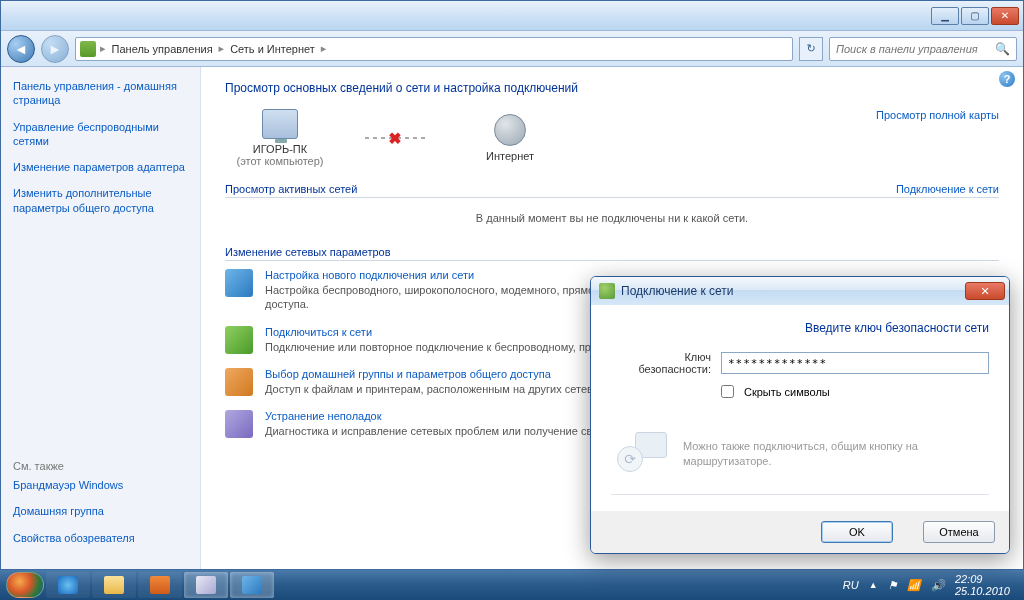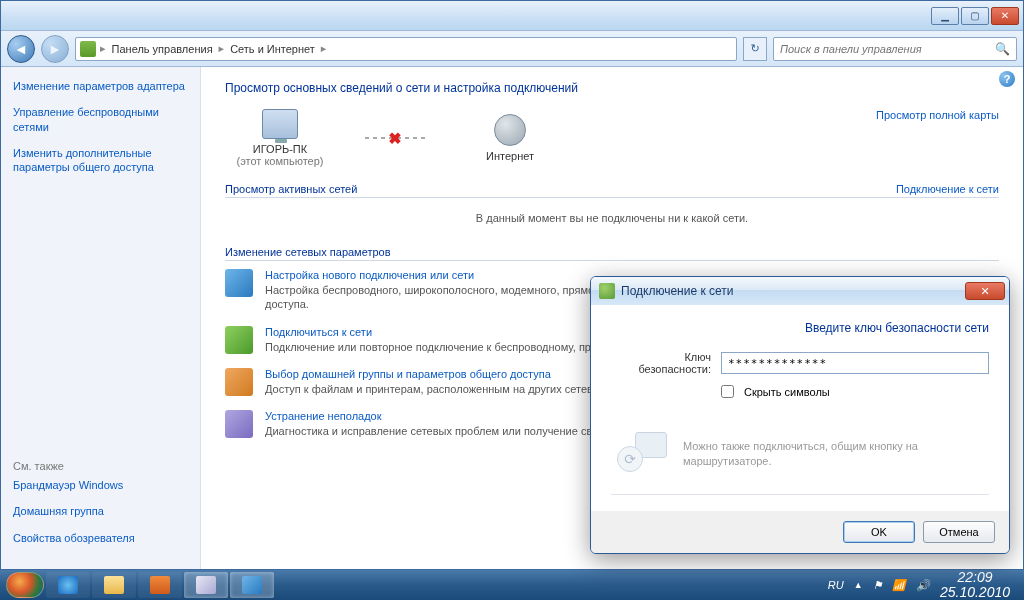--- a/index.html
+++ b/index.html
@@ -16,21 +16,21 @@
 
 
 .addr-row { height: 36px; background: linear-gradient(to bottom, #e8f1fb, #d4e6f7); border-bottom: 1px solid #a0b8d8; display: flex; align-items: center; padding: 4px 6px; gap: 6px; }
 .nav-circle { width: 28px; height: 28px; border-radius: 50%; background: radial-gradient(circle at 30% 30%, #a8cef2, #3d7ab5); border: 1px solid #2e5a8a; display: flex; align-items: center; justify-content: center; color: #fff; font-size: 14px; cursor: pointer; }
 .nav-circle.dim { opacity: 0.5; }
 .breadcrumb { flex: 1; height: 24px; background: #fff; border: 1px solid #8ba7c7; border-radius: 2px; display: flex; align-items: center; font-size: 11px; color: #333; padding: 0 4px; overflow: hidden; }
 .bc-icon { width: 16px; height: 16px; background: linear-gradient(to bottom, #7fb84a, #5a9a2a); border-radius: 2px; margin-right: 4px; flex-shrink: 0; }
 .bc-seg { padding: 0 6px; white-space: nowrap; }
 .bc-sep { color: #888; }
 .bc-refresh { width: 24px; height: 24px; border: 1px solid #8ba7c7; background: #e8f1fb; display: flex; align-items: center; justify-content: center; font-size: 11px; color: #2c5a8a; flex-shrink: 0; }
-.search-box { width: 244px; height: 24px; background: #fff; border: 1px solid #8ba7c7; border-radius: 2px; display: flex; align-items: center; padding: 0 6px; }
+.search-box { width: 188px; height: 24px; background: #fff; border: 1px solid #8ba7c7; border-radius: 2px; display: flex; align-items: center; padding: 0 6px; }
 .search-box input { border: none; outline: none; flex: 1; font-size: 11px; font-style: italic; color: #888; }
 .search-box .mag { font-size: 12px; color: #5a7fa8; }
 
 
 .body { flex: 1; display: flex; overflow: hidden; }
 .sidebar { width: 200px; background: #f0f4fa; border-right: 1px solid #d8e0ec; padding: 12px; font-size: 11px; display: flex; flex-direction: column; }
 .sidebar a { color: #0a5bc4; text-decoration: none; display: block; margin-bottom: 12px; cursor: pointer; line-height: 1.3; }
 .sidebar .spacer { flex: 1; }
 .sidebar .also { color: #777; margin-bottom: 6px; }
 
@@ -68,37 +68,37 @@
 .form-row { display: flex; align-items: center; gap: 10px; margin-bottom: 10px; }
 .form-row label { width: 100px; text-align: right; font-size: 11px; color: #333; }
 .form-row input[type="text"] { flex: 1; height: 22px; border: 1px solid #8ba7c7; padding: 0 6px; font-size: 11px; font-family: monospace; letter-spacing: 1px; }
 .check-row { margin-left: 110px; font-size: 11px; display: flex; align-items: center; gap: 10px; }
 .hint-box { margin-top: 24px; display: flex; align-items: center; gap: 16px; padding: 10px 0 18px 0; border-bottom: 1px solid #e0e4ea; }
 .hint-icon { width: 56px; height: 44px; position: relative; opacity: 0.55; }
 .hint-icon .router { position: absolute; right: 0; top: 0; width: 32px; height: 26px; background: #d6e4f0; border: 1px solid #a0b4c8; border-radius: 3px; }
 .hint-icon .arrow { position: absolute; left: 6px; bottom: 4px; width: 26px; height: 26px; border-radius: 50%; background: #e8eef4; border: 1px solid #a0b4c8; display: flex; align-items: center; justify-content: center; font-size: 14px; color: #6a8aaa; }
 .hint-text { flex: 1; font-size: 11px; color: #9a9a9a; line-height: 1.4; }
 .dlg-buttons { display: flex; justify-content: flex-end; gap: 8px; padding: 10px 14px; background: #f0f0f0; }
-.btn { min-width: 72px; height: 22px; border: 1px solid #8a9aaa; background: linear-gradient(to bottom, #fdfdfd, #e6e9ee); border-radius: 3px; font-size: 11px; cursor: pointer; }
+.btn { min-width: 72px; height: 22px; border: 1px solid #8a9aaa; background: linear-gradient(to bottom, #fdfdfd, #e6e9ee); border-radius: 3px; font-size: 11px; cursor: pointer; margin-left: 22px; }
 .btn.primary { border-color: #3d7ab5; box-shadow: 0 0 0 1px #a8cef2 inset; }
 
 
 .taskbar { position: absolute; bottom: 0; left: 0; right: 0; height: 30px; background: linear-gradient(to bottom, #4a7aaa 0%, #2a5a8a 50%, #1a4a7a 100%); display: flex; align-items: center; padding: 0 6px; gap: 2px; }
 .start-orb { width: 38px; height: 26px; border-radius: 13px; background: radial-gradient(circle at 35% 35%, #f7a94a, #d6572a 40%, #2a7a3a 70%, #1a5a9a); border: 1px solid rgba(255,255,255,0.3); cursor: pointer; flex-shrink: 0; }
 .tb-item { width: 44px; height: 26px; background: rgba(255,255,255,0.06); border-radius: 2px; display: flex; align-items: center; justify-content: center; cursor: pointer; flex-shrink: 0; }
 .tb-item.active { background: rgba(255,255,255,0.22); box-shadow: inset 0 0 4px rgba(255,255,255,0.4); }
 .tb-icon { width: 20px; height: 18px; border-radius: 2px; }
 .tb-icon.ie { background: radial-gradient(circle, #6ac0f0, #1a6ac0); }
 .tb-icon.folder { background: linear-gradient(to bottom, #fce29a, #e8b84a); }
 .tb-icon.media { background: linear-gradient(to bottom, #f08a3a, #d05a1a); }
 .tb-icon.paint { background: linear-gradient(135deg, #e8e8f4, #a8a8d4); }
 .tb-icon.cp { background: linear-gradient(135deg, #6fb5e8, #2a7ac0); }
 .tray { margin-left: auto; display: flex; align-items: center; gap: 10px; color: #fff; font-size: 11px; padding-right: 8px; font-style: italic; }
 .tray .lang { font-size: 11px; }
-.tray .clock { text-align: center; line-height: 1.1; font-size: 14px; }
+.tray .clock { text-align: left; line-height: 1.1; font-size: 11px; }
 </style>
 </head>
 <body>
 
 <div class="window">
 
   <div class="titlebar">
     <div class="win-btns">
       <div class="win-btn">
           <span>▁</span>
@@ -125,22 +125,23 @@
     </div>
     <div class="bc-refresh">↻</div>
     <div class="search-box">
       <input type="text" placeholder="Поиск в панели управления" style="">
       <span class="mag">🔍</span>
     </div>
   </div>
 
   <div class="body">
     <div class="sidebar">
+      <a>Панель управления - домашняя страница</a>
+      <a>Управление беспроводными сетями</a>
       <a>Изменение параметров адаптера</a>
-      <a>Управление беспроводными сетями</a>
       <a>Изменить дополнительные параметры общего доступа</a>
       <div class="spacer"></div>
       <div class="also">См. также</div>
       <a>Брандмауэр Windows</a>
       <a>Домашняя группа</a>
       <a>Свойства обозревателя</a>
     </div>
 
     <div class="content">
       <div class="help-icon">?</div>

